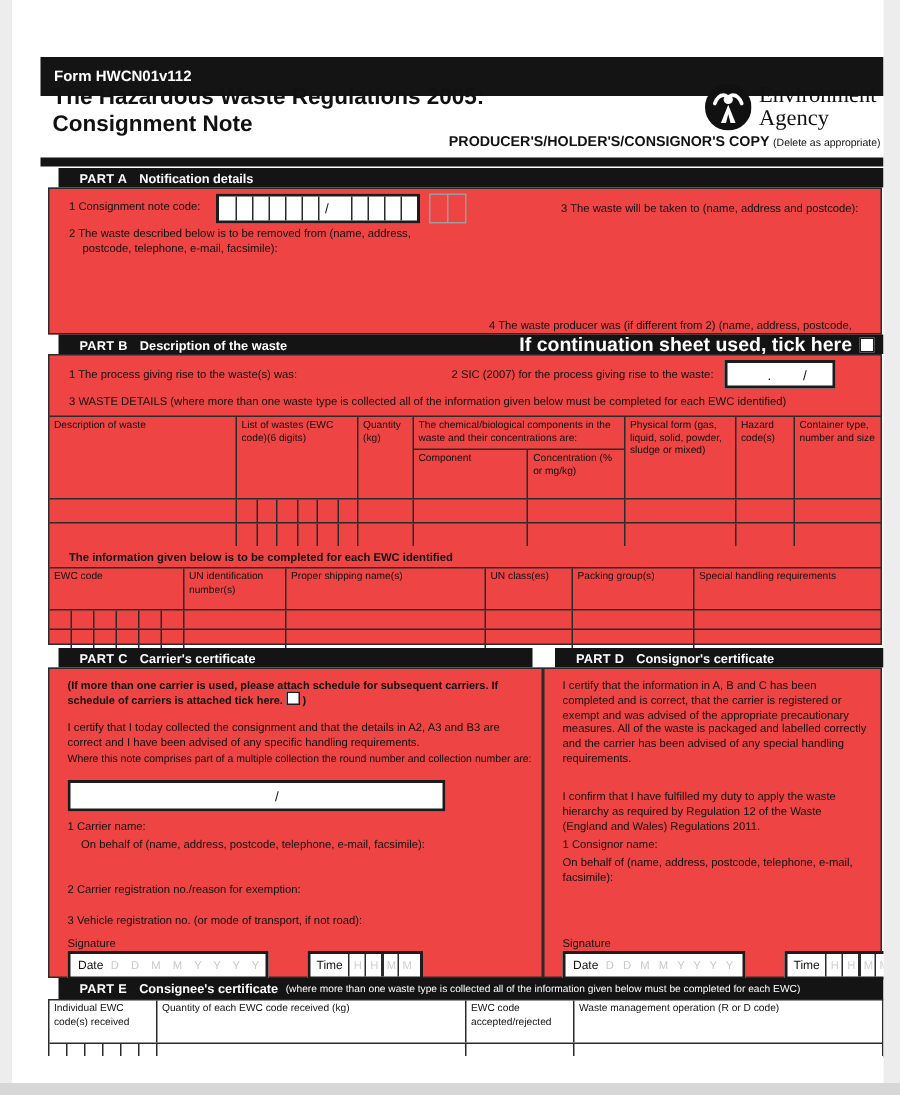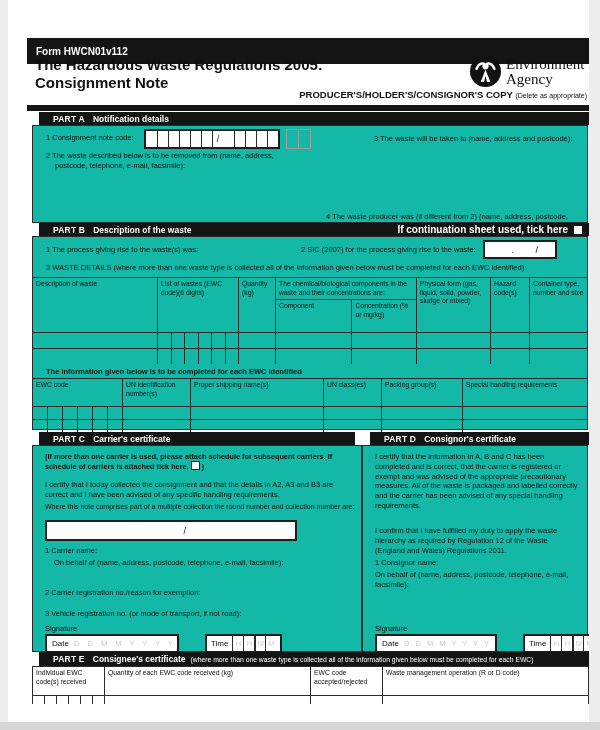--- a/index.html
+++ b/index.html
@@ -16,21 +16,21 @@
   .formid span { margin-left:9px; }
 
   .title { position:absolute; left:27px; top:56px; font-size:15px; font-weight:bold; line-height:18px; }
   .logo { position:absolute; left:462px; top:56px; width:31px; height:31px; }
   .agency { position:absolute; left:498px; top:57px; font-family:"Liberation Serif", serif; font-size:15px; line-height:15px; }
   .copyline { position:absolute; right:2px; top:89px; text-align:right; font-size:9.5px; font-weight:bold; white-space:nowrap; }
   .copyline .small { font-weight:normal; font-size:7px; }
 
   .rule { position:absolute; left:19px; top:105px; right:0; height:6px; background:#141414; }
 
-  .sbox { position:absolute; border:1px solid #2b2b2b; background:#14b8a6; }
+  .sbox { position:absolute; border:1px solid #2b2b2b; background:#ef4444; }
   .txt { position:absolute; font-size:7.5px; line-height:1.3; }
   .hang { padding-left:9px; text-indent:-9px; }
   .b { font-weight:bold; }
 
   
   .cells { display:flex; height:100%; }
   .cells .cell { flex:1; border-left:1px solid #2b2b2b; }
   .cells .cell:first-child { border-left:none; }
   .codebox { position:absolute; display:flex; border:2px solid #1c1c1c; background:#fff; }
   .codebox .cgroup { display:flex; }
@@ -137,21 +137,21 @@
           <div></div>
         </div>
       <div class="txt hang" style="left:13px; top:25px; width:255px;">2  The waste described below is to be removed from (name, address, postcode, telephone, e-mail, facsimile):</div>
       <div class="txt hang" style="left:293px; top:8px; width:250px;margin-left:48px;">3  The waste will be taken to (name, address and postcode):</div>
       <div class="txt hang" style="left:293px; top:70px; width:250px;margin-top:16px;">4  The waste producer was (if different from 2) (name, address, postcode, telephone, e-mail, facsimile):</div>
     </div>
 
     <div class="bar" style="left:31px; top:223px; right:0; height:13px;">
       <span class="pt">PART B</span>
         <span class="pt-title">Description of the waste</span>
-      <span style="margin-left:auto; font-size:10px;">If continuation sheet used, tick here</span>
+      <span style="margin-left:auto; font-size:13px;">If continuation sheet used, tick here</span>
       <span class="tick tick-white"></span>
     </div>
     <div class="sbox" style="left:24px; top:236px; right:1px; height:194px;">
       <div class="txt" style="left:13px; top:8px;">1  The process giving rise to the waste(s) was:</div>
       <div class="txt" style="left:268px; top:8px;">2  SIC (2007) for the process giving rise to the waste:</div>
       <div class="sicbox" style="left:450px; top:3px; width:74px; height:19px;">
         <span class="dot">.</span>
           <span class="sl">/</span>
       </div>
       <div class="txt" style="left:13px; top:26px; width:535px;">3  WASTE DETAILS (where more than one waste type is collected all of the information given below must be completed for each EWC identified)</div>

